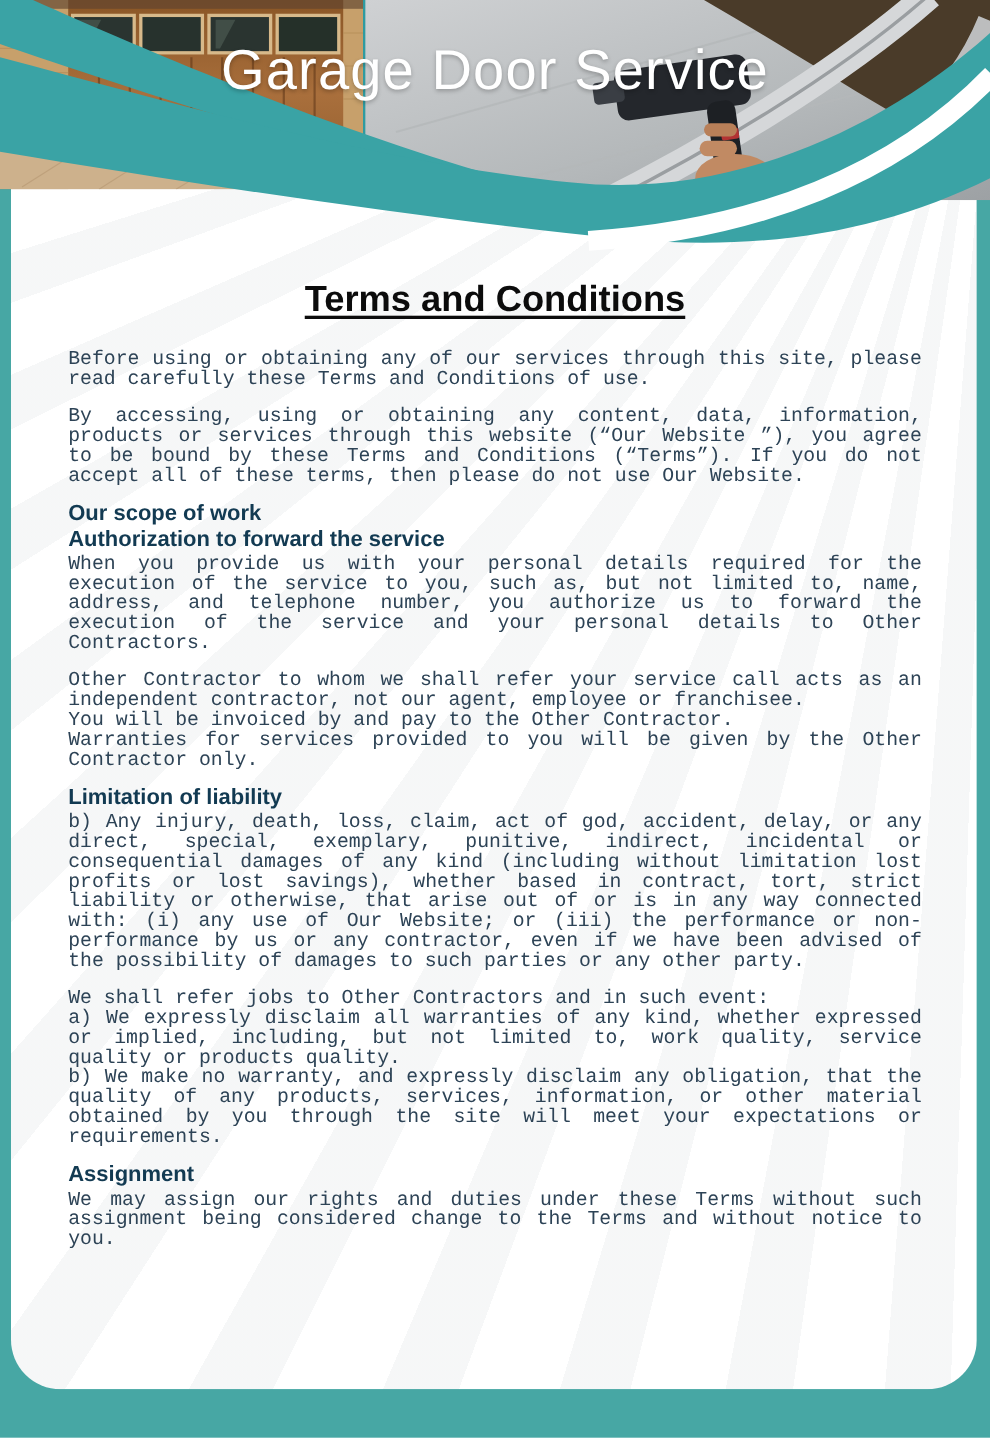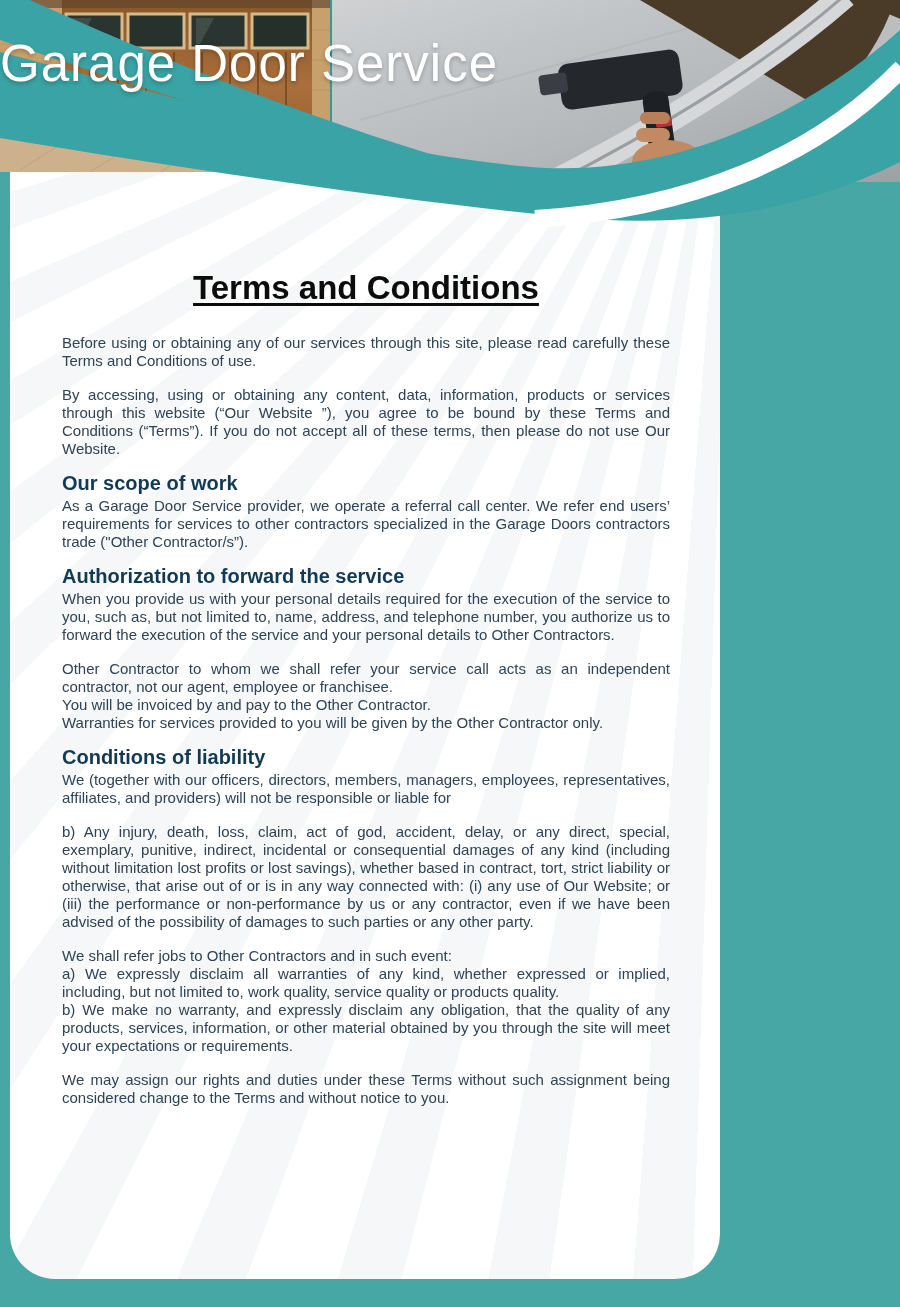--- a/index.html
+++ b/index.html
@@ -11,35 +11,35 @@
   }
   *{margin:0;padding:0;box-sizing:border-box;}
   html,body{width:900px;height:1307px;overflow:hidden;}
   body{
     background:var(--page-teal);
     font-family:"Liberation Sans","DejaVu Sans",sans-serif;
     position:relative;
   }
   .card{
     position:absolute;
-    left:10px;top:16px;width:710px;height:1263px;
+    left:10px;top:0;width:878px;height:1263px;
     background-color:#ffffff;
     background-image:repeating-conic-gradient(from 95deg at 102% -4%,
         rgba(90,110,120,0.055) 0deg 2.6deg,
         rgba(255,255,255,0) 2.6deg 6.2deg);
     border-radius:0 0 45px 45px;
     overflow:hidden;
   }
   .hero{
     position:absolute;left:0;top:0;width:900px;height:250px;
   }
   .hero svg{display:block;width:900px;height:250px;}
   .hero-title{
     position:absolute;left:0;right:0;top:34px;
-    text-align:left;
+    text-align:center;
     font-size:51px;
     font-weight:400;
     letter-spacing:1px;
     color:#ffffff;
     text-shadow:0 2px 4px rgba(0,0,0,0.25);
     white-space:nowrap;
   }
   .w-teal{fill:var(--wave-teal);}
   .content{
     position:relative;
@@ -58,49 +58,49 @@
   }
   #sections h3{
     color:var(--heading-text);
     font-size:20px;
     line-height:19px;
     font-weight:700;
     margin:3px 0 4px 0;
   }
   #sections p{
     color:var(--body-text);
-    font-size:15px;
+    font-size:18px;
     line-height:18px;
     margin:0 0 16px 0;
     text-align:justify;
     white-space:pre-line;
+    font-family:Liberation Mono, monospace;
   }
 </style>
 </head>
 <body>
 
 <div class="card">
   <main class="content">
     <h1>Terms and Conditions</h1>
     <div id="sections">
         <p>Before using or obtaining any of our services through this site, please read carefully these Terms and Conditions of use.</p>
         <p>By accessing, using or obtaining any content, data, information, products or services through this website (“Our Website ”), you agree to be bound by these Terms and Conditions (“Terms”). If you do not accept all of these terms, then please do not use Our Website.</p>
         <h3>Our scope of work</h3>
-        <p>As a Garage Door Service provider, we operate a referral call center. We refer end users’ requirements for services to other contractors specialized in the Garage Doors contractors trade ("Other Contractor/s”).</p>
         <h3>Authorization to forward the service</h3>
         <p>When you provide us with your personal details required for the execution of the service to you, such as, but not limited to, name, address, and telephone number, you authorize us to forward the execution of the service and your personal details to Other Contractors.</p>
         <p>Other Contractor to whom we shall refer your service call acts as an independent contractor, not our agent, employee or franchisee.
 You will be invoiced by and pay to the Other Contractor.
 Warranties for services provided to you will be given by the Other Contractor only.</p>
-        <h3>Conditions of liability</h3>
-        <p>We (together with our officers, directors, members, managers, employees, representatives, affiliates, and providers) will not be responsible or liable for</p>
+        <h3>Limitation of liability</h3>
         <p>b) Any injury, death, loss, claim, act of god, accident, delay, or any direct, special, exemplary, punitive, indirect, incidental or consequential damages of any kind (including without limitation lost profits or lost savings), whether based in contract, tort, strict liability or otherwise, that arise out of or is in any way connected with: (i) any use of Our Website; or (iii) the performance or non-performance by us or any contractor, even if we have been advised of the possibility of damages to such parties or any other party.</p>
         <p>We shall refer jobs to Other Contractors and in such event:
 a) We expressly disclaim all warranties of any kind, whether expressed or implied, including, but not limited to, work quality, service quality or products quality.
 b) We make no warranty, and expressly disclaim any obligation, that the quality of any products, services, information, or other material obtained by you through the site will meet your expectations or requirements.</p>
+        <h3>Assignment</h3>
         <p>We may assign our rights and duties under these Terms without such assignment being considered change to the Terms and without notice to you.</p>
       </div>
   </main>
 </div>
 
 <header class="hero">
   <svg viewBox="0 0 900 250" preserveAspectRatio="none" aria-hidden="true">
     <defs>
       <linearGradient id="woodGrad" x1="0" y1="0" x2="0" y2="1">
         <stop offset="0" stop-color="#8a5626"></stop>

